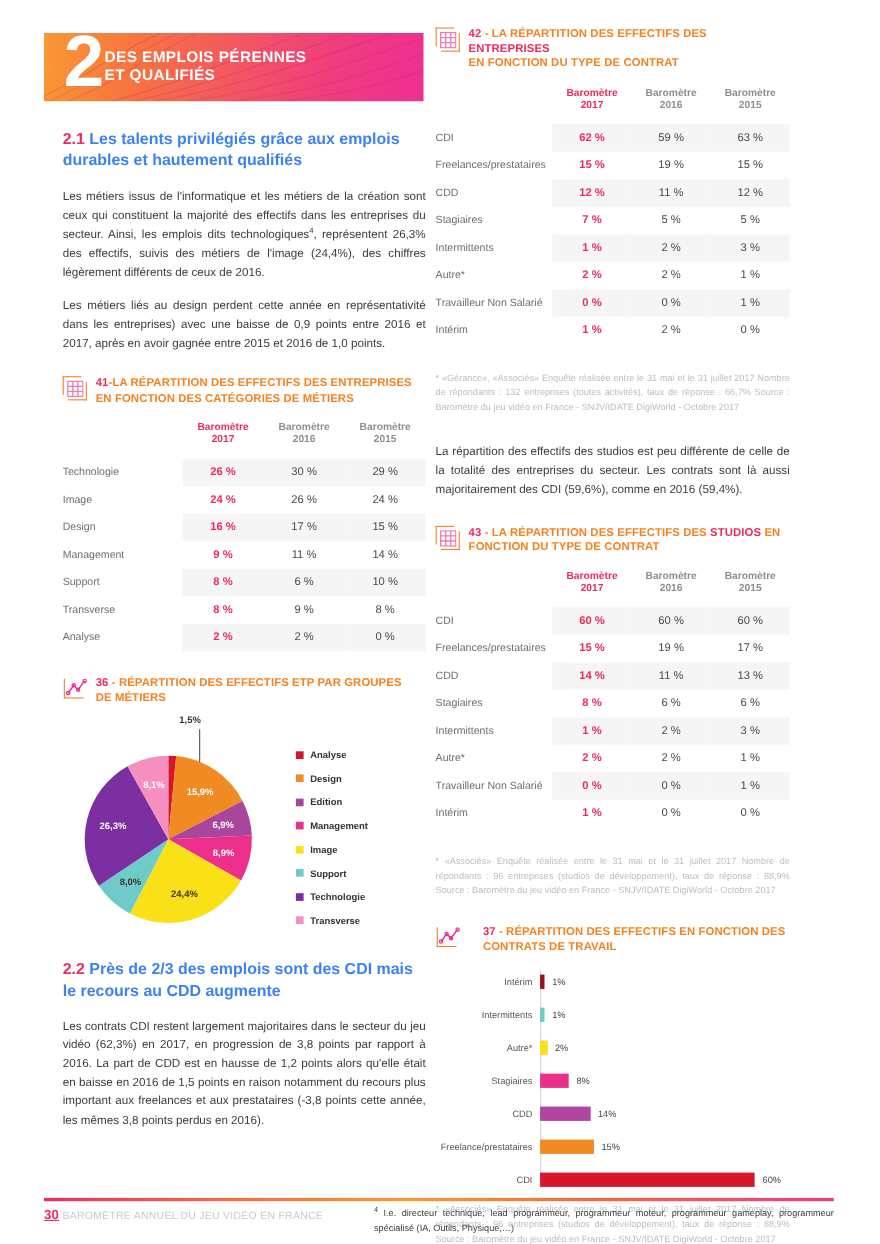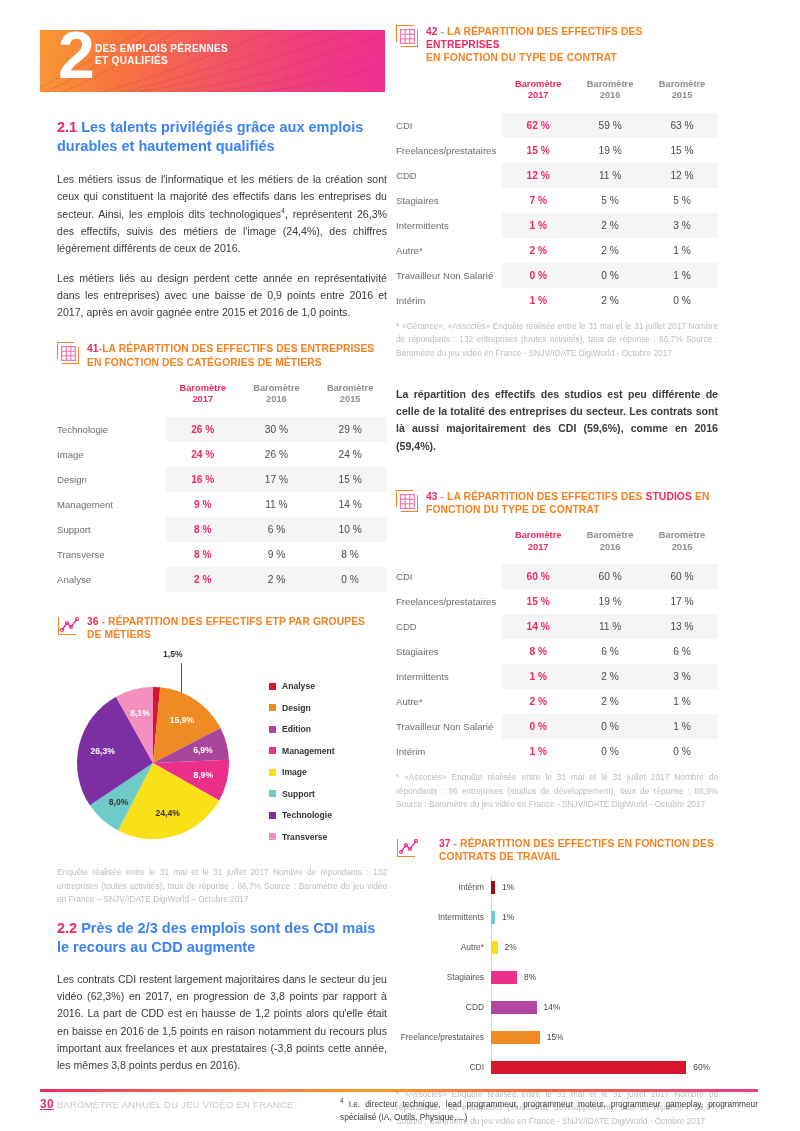--- a/index.html
+++ b/index.html
@@ -19,21 +19,21 @@
     overflow: hidden;
   }
   .banner-swoosh { position: absolute; inset: 0; opacity: .45; }
   .banner-num {
     position: absolute; left: 18px; top: -8px;
     font-size: 66px; font-weight: bold; color: #ffffff;
     line-height: 1; letter-spacing: -2px;
   }
   .banner-title {
     position: absolute; left: 55px; top: 13px;
-    color: #ffffff; font-size: 10px; font-weight: bold;
+    color: #ffffff; font-size: 14px; font-weight: bold;
     line-height: 1.24; letter-spacing: .35px;
   }
 
   
   .col-left  { position: absolute; left: 57px;  top: 118px; width: 330px; }
   .col-right { position: absolute; left: 396px; top: 24px;  width: 322px; }
 
   
   .sec-head {
     font-size: 14.5px; font-weight: bold; line-height: 1.33;
@@ -97,21 +97,21 @@
     text-align: left; color: #6e6e6e; font-size: 9.6px; padding-left: 0;
   }
   table.data td.v17 { color: #ee2a5f; font-weight: bold; }
   table.data tr.zebra td.v17,
   table.data tr.zebra td.v16,
   table.data tr.zebra td.v15 { background: #f5f5f5; }
 
   
   p.src {
     font-size: 8.3px; color: #bdbdbd; line-height: 1.62;
-    text-align: justify; margin-top: 7px;
+    text-align: justify; margin-top: 24px;
   }
 
   
   .pie-wrap { position: relative; height: 205px; margin-top: 4px; font-weight: bold; }
   .pie-leader {
     position: absolute; left: 124px; top: 8px;
     width: 1px; height: 30px; background: #555;
   }
   .pie-leader-lbl {
     position: absolute; left: 106px; top: -6px;
@@ -335,21 +335,20 @@
             <span class="leg-swatch" style="background:#7b2fa0"></span>
             <span class="leg-text">Technologie</span>
           </div>
         <div class="leg-item">
             <span class="leg-swatch" style="background:#f58fc0"></span>
             <span class="leg-text">Transverse</span>
           </div>
       </div>
     </div>
 
-    <p class="src" style="margin-top:6px;">Enquête réalisée entre le 31 mai et le 31 juillet 2017 Nombre de répondants : 132 entreprises (toutes activités), taux de réponse : 66,7% Source : Baromètre du jeu vidéo en France – SNJV/IDATE DigiWorld – Octobre 2017</p>
 
     <div class="sec-head" style="margin-top:12px;">
       <span class="num">2.2</span>
       <span class="rest">Près de 2/3 des emplois sont des CDI mais le recours au CDD augmente</span>
     </div>
 
     <p class="body last">Les contrats CDI restent largement majoritaires dans le secteur du jeu vidéo (62,3%) en 2017, en progression de 3,8 points par rapport à 2016. La part de CDD est en hausse de 1,2 points alors qu'elle était en baisse en 2016 de 1,5 points en raison notamment du recours plus important aux freelances et aux prestataires (-3,8 points cette année, les mêmes 3,8 points perdus en 2016).</p>
   </div>
 
   <div class="col-right">
@@ -428,21 +427,21 @@
             <td class="rowlbl">Intérim</td>
             <td class="v17">1 %</td>
             <td>2 %</td>
             <td>0 %</td>
           </tr>
       </tbody>
     </table>
 
     <p class="src">* «Gérance», «Associés» Enquête réalisée entre le 31 mai et le 31 juillet 2017 Nombre de répondants : 132 entreprises (toutes activités), taux de réponse : 66,7% Source : Baromètre du jeu vidéo en France - SNJV/IDATE DigiWorld - Octobre 2017</p>
 
-    <p class="body" style="margin-top:26px;margin-bottom:34px;font-weight:bold;">La répartition des effectifs des studios est peu différente de celle de la totalité des entreprises du secteur. Les contrats sont là aussi majoritairement des CDI (59,6%), comme en 2016 (59,4%).</p>
+    <p class="body" style="margin-top:26px;margin-bottom:22px;">La répartition des effectifs des studios est peu différente de celle de la totalité des entreprises du secteur. Les contrats sont là aussi majoritairement des CDI (59,6%), comme en 2016 (59,4%).</p>
 
     <div class="fig-title">
       <span class="fig-icon ico-table">
         <span class="brk"></span>
           <span class="brk2"></span>
         <svg class="grid" viewBox="0 0 15 15">
           <rect x=".6" y=".6" width="13.8" height="13.8" fill="none" stroke="#f17ab0" stroke-width="1.2"></rect>
           <line x1="5.2" y1=".6" x2="5.2" y2="14.4" stroke="#f17ab0" stroke-width="1.2"></line>
           <line x1="9.8" y1=".6" x2="9.8" y2="14.4" stroke="#f17ab0" stroke-width="1.2"></line>
           <line x1=".6" y1="5.2" x2="14.4" y2="5.2" stroke="#f17ab0" stroke-width="1.2"></line>

